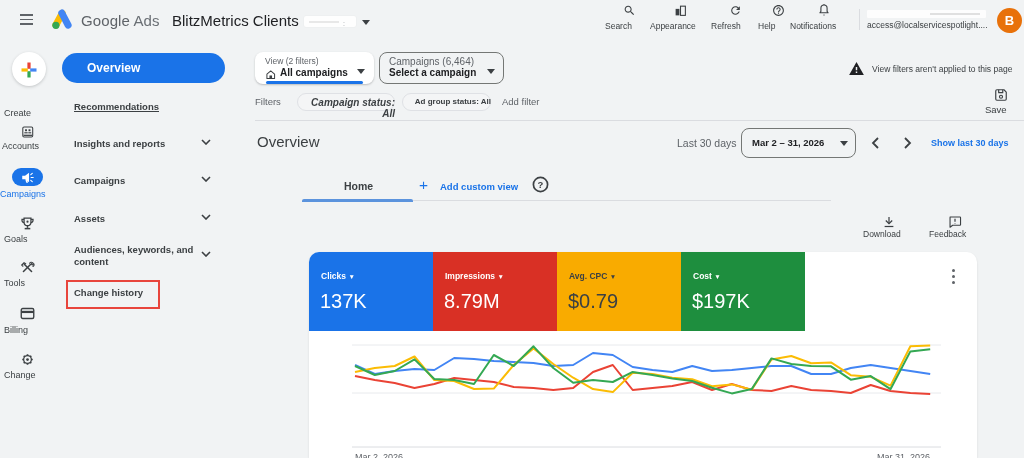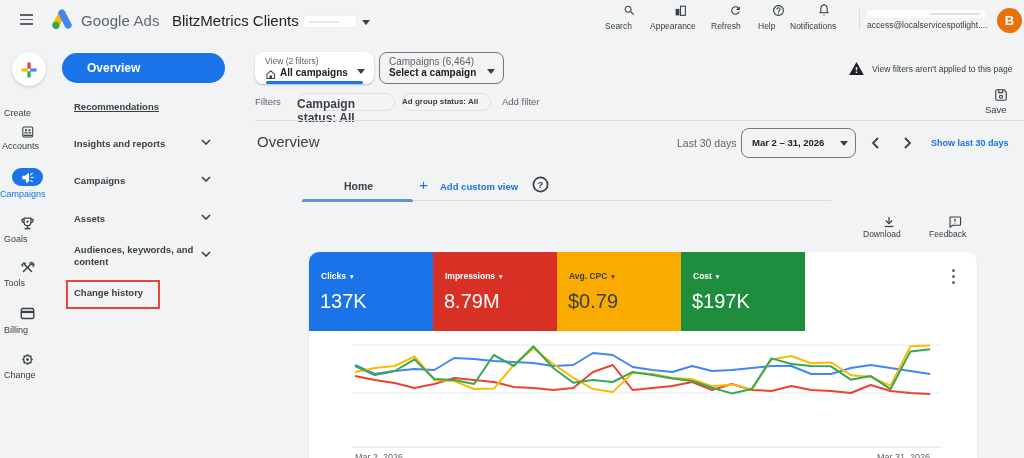--- a/index.html
+++ b/index.html
@@ -165,23 +165,23 @@
 <div class="abs" style="left:389px;top:67px;font-size:10px;font-weight:bold;color:#202124;">Select a campaign</div>
 <div class="abs" style="left:487px;top:68.5px;width:0;height:0;border-left:4.5px solid transparent;border-right:4.5px solid transparent;border-top:5.5px solid #3c4043;"></div>
 
 <svg class="abs" style="left:849px;top:62px;" width="15" height="13.5" viewBox="0 0 24 22" fill="#202124">
     <path d="M12 0L0 21h24L12 0zm1.2 18h-2.4v-2.4h2.4V18zm0-4.4h-2.4V8h2.4v5.6z"></path>
   </svg>
 <div class="abs" style="left:872px;top:64px;font-size:8.5px;color:#3c4043;white-space:nowrap;">View filters aren't applied to this page</div>
 
 <div class="abs" style="left:255px;top:95.5px;font-size:9.5px;color:#5f6368;">Filters</div>
 <div class="abs" style="left:297px;top:93px;width:98px;height:18px;border:1px solid #dfe1e5;border-radius:9.5px;box-sizing:border-box;background:#f4f5f6;"></div>
-<div class="abs" style="left:297px;top:97px;width:98px;text-align:left;font-size:12px;font-weight:bold;color:#3c4043;">Campaign status: All</div>
+<div class="abs" style="left:297px;top:97px;width:98px;text-align:right;font-size:10px;font-weight:bold;color:#3c4043;font-style:italic;">Campaign status: All</div>
 <div class="abs" style="left:402px;top:93px;width:89px;height:18px;border:1px solid #dfe1e5;border-radius:9.5px;box-sizing:border-box;background:#f4f5f6;"></div>
-<div class="abs" style="left:402px;top:97px;width:89px;text-align:left;font-size:8px;font-weight:bold;color:#3c4043;">Ad group status: All</div>
+<div class="abs" style="left:402px;top:97px;width:89px;text-align:right;font-size:8px;font-weight:bold;color:#3c4043;">Ad group status: All</div>
 <div class="abs" style="left:502px;top:96px;font-size:9.5px;color:#5f6368;">Add filter</div>
 
 <svg class="abs" style="left:994px;top:88px;" width="14" height="14" viewBox="0 0 24 24" fill="none" stroke="#3c4043" stroke-width="2">
     <path d="M17 3H5c-1.11 0-2 .9-2 2v14c0 1.1.89 2 2 2h14c1.1 0 2-.9 2-2V7l-4-4z" stroke-linejoin="round"></path>
     <circle cx="12" cy="15" r="2.6"></circle>
     <path d="M8 3v5h7V3" stroke-linejoin="round"></path>
   </svg>
 <div class="abs lbl" style="left:985px;top:104px;width:32px;font-size:9.5px;">Save</div>
 
 <div class="abs" style="left:255px;top:120px;width:769px;height:1px;background:#dadce0;"></div>

